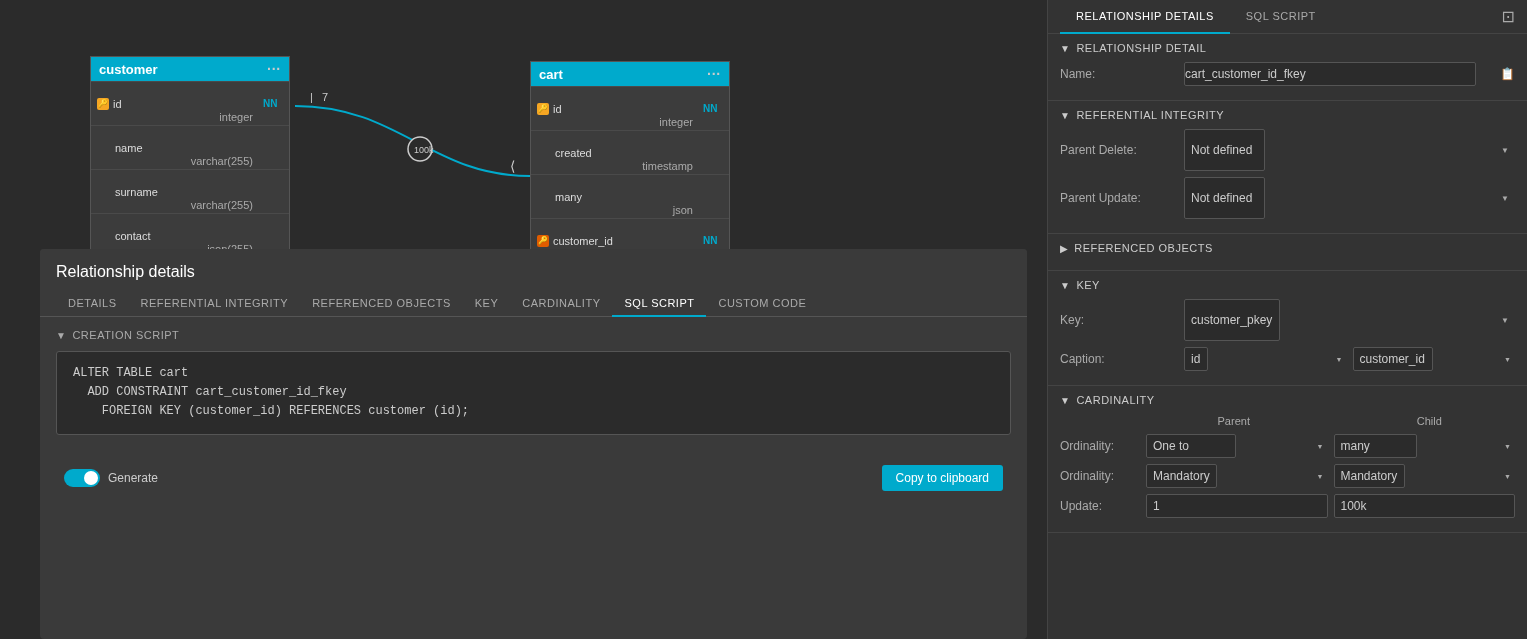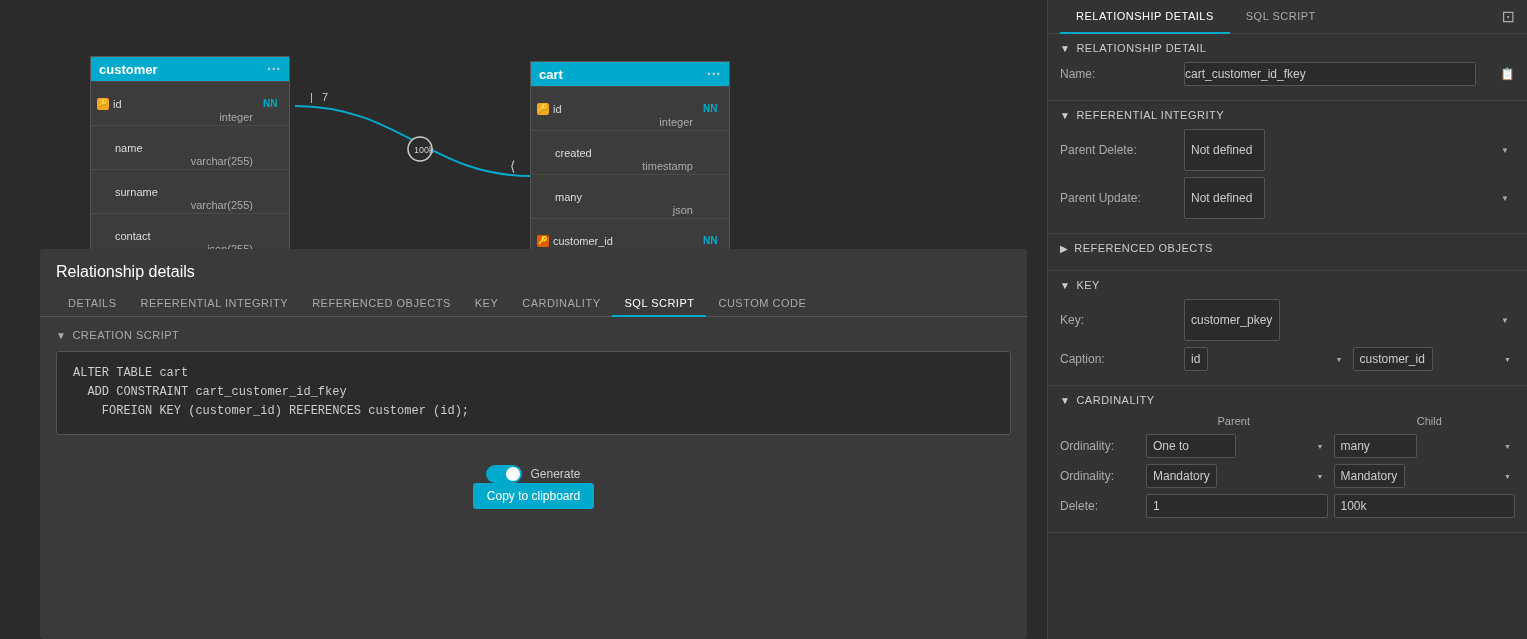--- a/index.html
+++ b/index.html
@@ -187,21 +187,20 @@
       color: #ccc;
       white-space: pre;
       line-height: 1.6;
     }
 
     .script-footer {
       display: flex;
       align-items: center;
       justify-content: space-between;
       padding: 6px 8px;
-      flex-direction: column;
     }
     .generate-toggle {
       display: flex;
       align-items: center;
       gap: 8px;
     }
     .toggle-switch {
       width: 36px;
       height: 18px;
       background: #00aacc;
@@ -645,19 +644,19 @@
       </div>
       <div class="select-mini-wrapper">
         <select class="col-select">
           <option>Mandatory</option>
           <option>Optional</option>
         </select>
       </div>
     </div>
 
     <div class="card-row">
-      <span class="card-label">Delete:</span>
+      <span class="card-label">Update:</span>
       <input type="text" class="col-select" style="flex: 1 1 0%;" value="1">
       <input type="text" class="col-select" style="flex: 1 1 0%;" value="100k">
     </div>
   </div>
 
 </div>
 
 </body></html>

